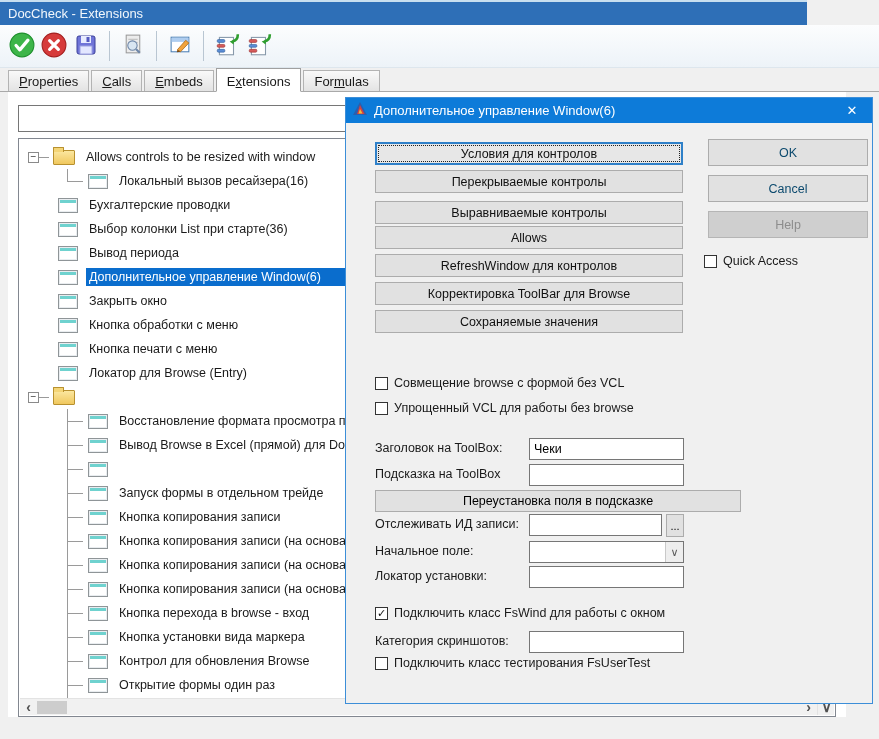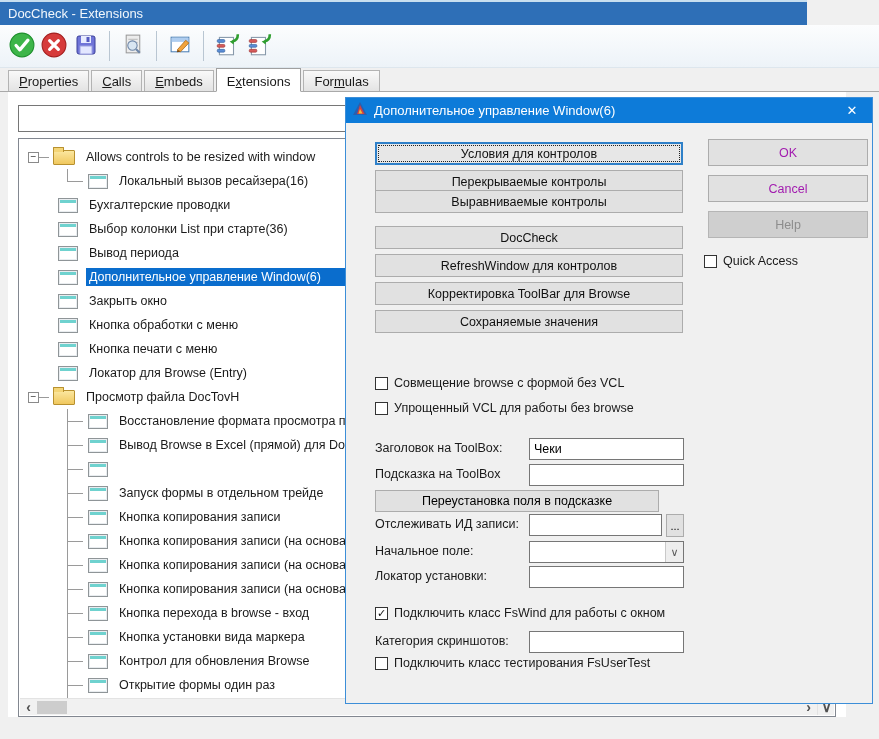--- a/index.html
+++ b/index.html
@@ -70,35 +70,35 @@
     background:#f0f0f0; border:1px solid #3c8ed8; z-index:10; }
   .dtitle { position:absolute; left:0; top:0; right:0; height:25px; background:#0d7bd9;
     display:flex; align-items:center; color:#fff; font-size:13px; padding-left:6px; }
   .dtitle .ttext { margin-left:6px; }
   .dclose { position:absolute; right:0; top:0; width:40px; height:25px; display:flex;
     align-items:center; justify-content:center; color:#fff; font-size:13px; }
   .sbtn { position:absolute; left:29px; width:308px; height:23px; background:#e1e1e1;
     border:1px solid #acacac; font-family:"Liberation Sans",sans-serif; font-size:12.5px; color:#111; }
   .sbtn.focused { border:2px solid #2f80c8; outline:1px dotted #222; outline-offset:-4px; background:#e7e7e7; }
   .side-btn { position:absolute; left:362px; width:160px; height:27px; background:#e1e1e1;
-    border:1px solid #acacac; font-family:"Liberation Sans",sans-serif; font-size:12.5px; color:#a21caf; }
+    border:1px solid #acacac; font-family:"Liberation Sans",sans-serif; font-size:12.5px; color:#0c4a6e; }
   .side-btn.disabled { background:#cfcfcf; color:#8d8d8d; border-color:#b5b5b5; }
   .chk { position:absolute; display:flex; align-items:flex-end; font-size:12.5px; }
   .chkbox { width:13px; height:13px; border:1px solid #333; background:#fff; margin-right:6px;
     flex:none; font-size:11px; line-height:11px; text-align:center; color:#111; }
   .dlabel { position:absolute; left:29px; font-size:12.5px; }
   .dinput { position:absolute; left:183px; width:155px; height:22px; border:1px solid #767676;
     background:#fff; font-family:"Liberation Sans",sans-serif; font-size:12.5px; padding:0 4px; }
   .browse-btn { position:absolute; left:320px; width:18px; height:23px; background:#e1e1e1;
     border:1px solid #acacac; font-size:11px; line-height:10px; }
   .combo { position:absolute; left:183px; width:155px; height:22px; border:1px solid #767676; background:#fff; }
   .combo .arrow { position:absolute; right:0; top:0; bottom:0; width:18px; background:#eee;
     border-left:1px solid #c9c9c9; display:flex; align-items:center; justify-content:center;
     color:#5a5a5a; font-size:11px; }
-  .reset-btn { position:absolute; left:29px; width:284px; height:22px; background:#e1e1e1;
+  .reset-btn { position:absolute; left:29px; width:366px; height:22px; background:#e1e1e1;
     border:1px solid #acacac; font-family:"Liberation Sans",sans-serif; font-size:12.5px; }
 
   
   .statusbar { position:absolute; left:0; top:717px; width:879px; height:22px; background:#f0f0f0; }
 </style>
 </head>
 <body>
 
 <div class="titlebar">
   <span>DocCheck - Extensions</span>
@@ -243,21 +243,20 @@
       </div>
       <div class="trow">
         <span class="sp38"></span>
           <span class="doc-icon"></span>
         <span class="tlabel">Локатор для Browse (Entry)</span>
       </div>
       <div class="trow">
         <span class="expand">−</span>
         <span class="dash"></span>
         <span class="folder-icon"></span>
-        <span class="tlabel">Просмотр файла DocTovH</span>
       </div>
       <div class="trow">
         <span class="sp38"></span>
           <span class="conn"></span>
         <span class="doc-icon"></span>
         <span class="tlabel">Восстановление формата просмотра по</span>
       </div>
       <div class="trow">
         <span class="sp38"></span>
           <span class="conn"></span>
@@ -350,22 +349,22 @@
           <polygon points="8,4 12.5,13 5,13" fill="#d64040"></polygon>
           <polygon points="8,8 10.5,12.5 6.5,12.5" fill="#e8c23a"></polygon>
         </svg>
     </span>
     <span class="ttext">Дополнительное управление Window(6)</span>
     <span class="dclose">✕</span>
   </div>
 
   <button class="sbtn focused" style="top:44px">Условия для контролов</button>
   <button class="sbtn" style="top:72px">Перекрываемые контролы</button>
-  <button class="sbtn" style="top:92px">Выравниваемые контролы</button>
-  <button class="sbtn" style="top:128px">DocCheck</button>
+  <button class="sbtn" style="top:103px">Выравниваемые контролы</button>
+  <button class="sbtn" style="top:128px">Allows</button>
   <button class="sbtn" style="top:156px">RefreshWindow для контролов</button>
   <button class="sbtn" style="top:184px">Корректировка ToolBar для Browse</button>
   <button class="sbtn" style="top:212px">Сохраняемые значения</button>
 
   <button class="side-btn" style="top:41px">OK</button>
   <button class="side-btn" style="top:77px">Cancel</button>
   <button class="side-btn disabled" style="top:113px">Help</button>
 
   <div class="chk" style="left:358px; top:156px">
     <span class="chkbox"></span>

